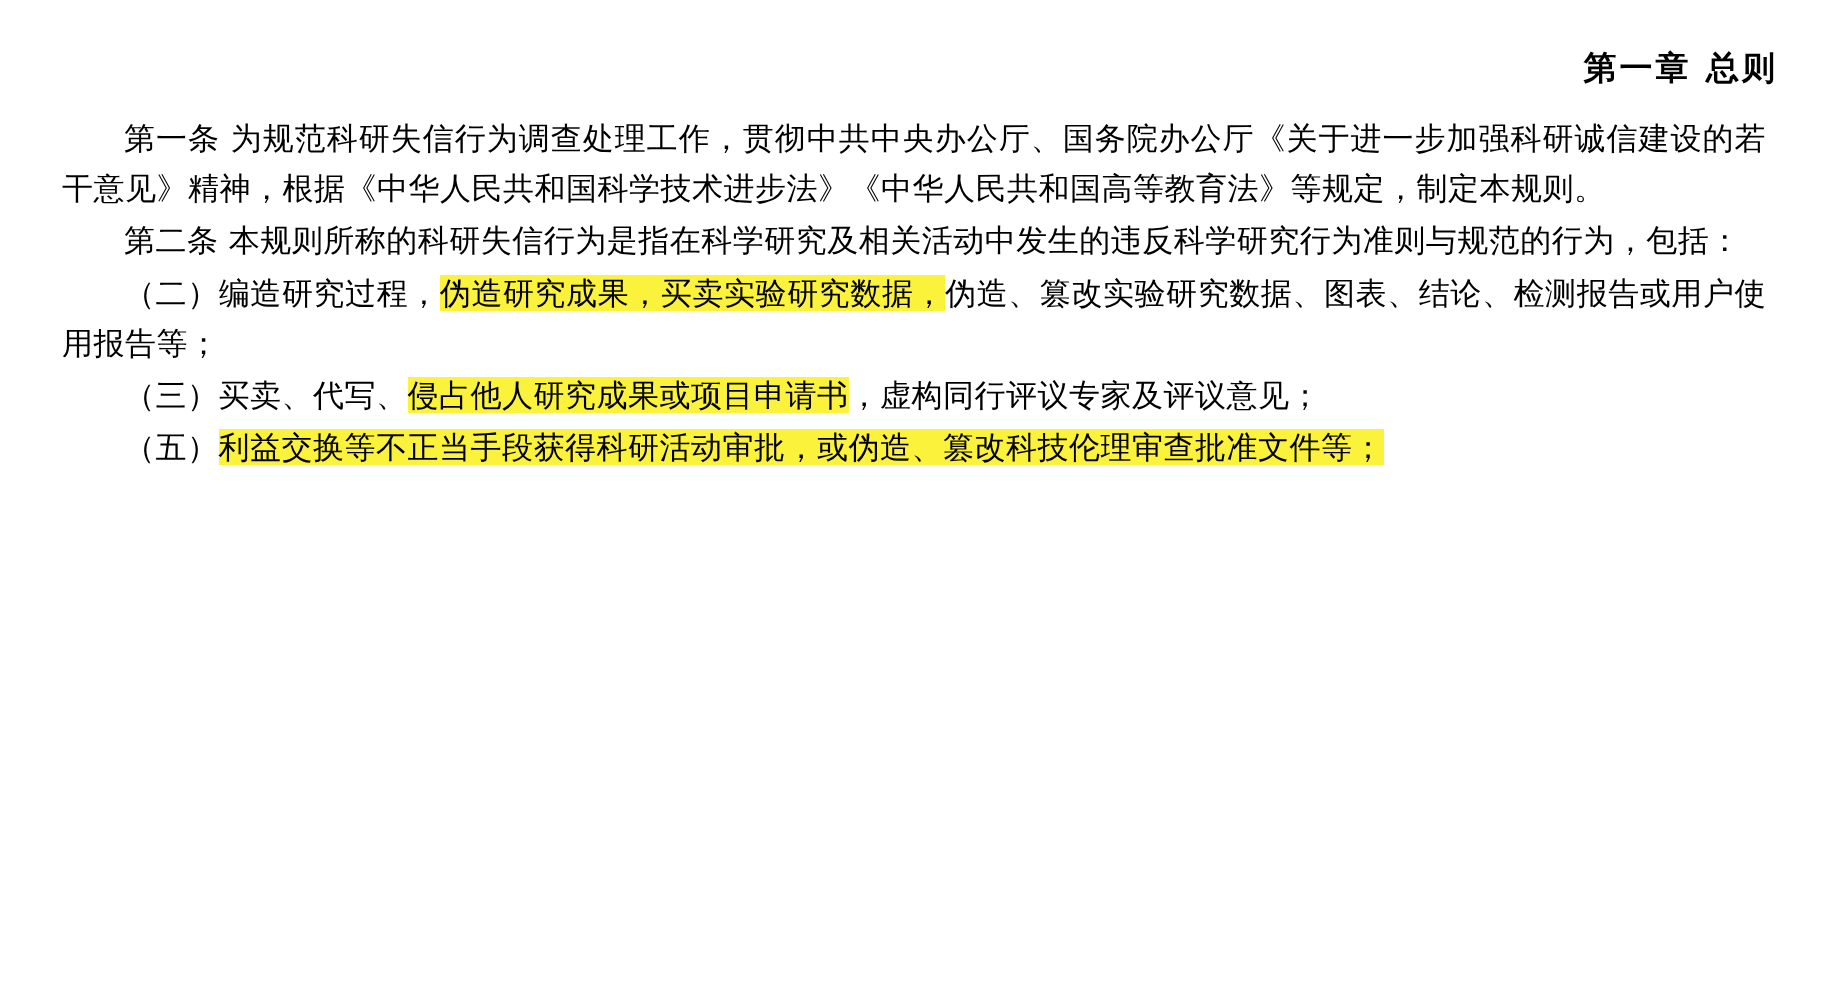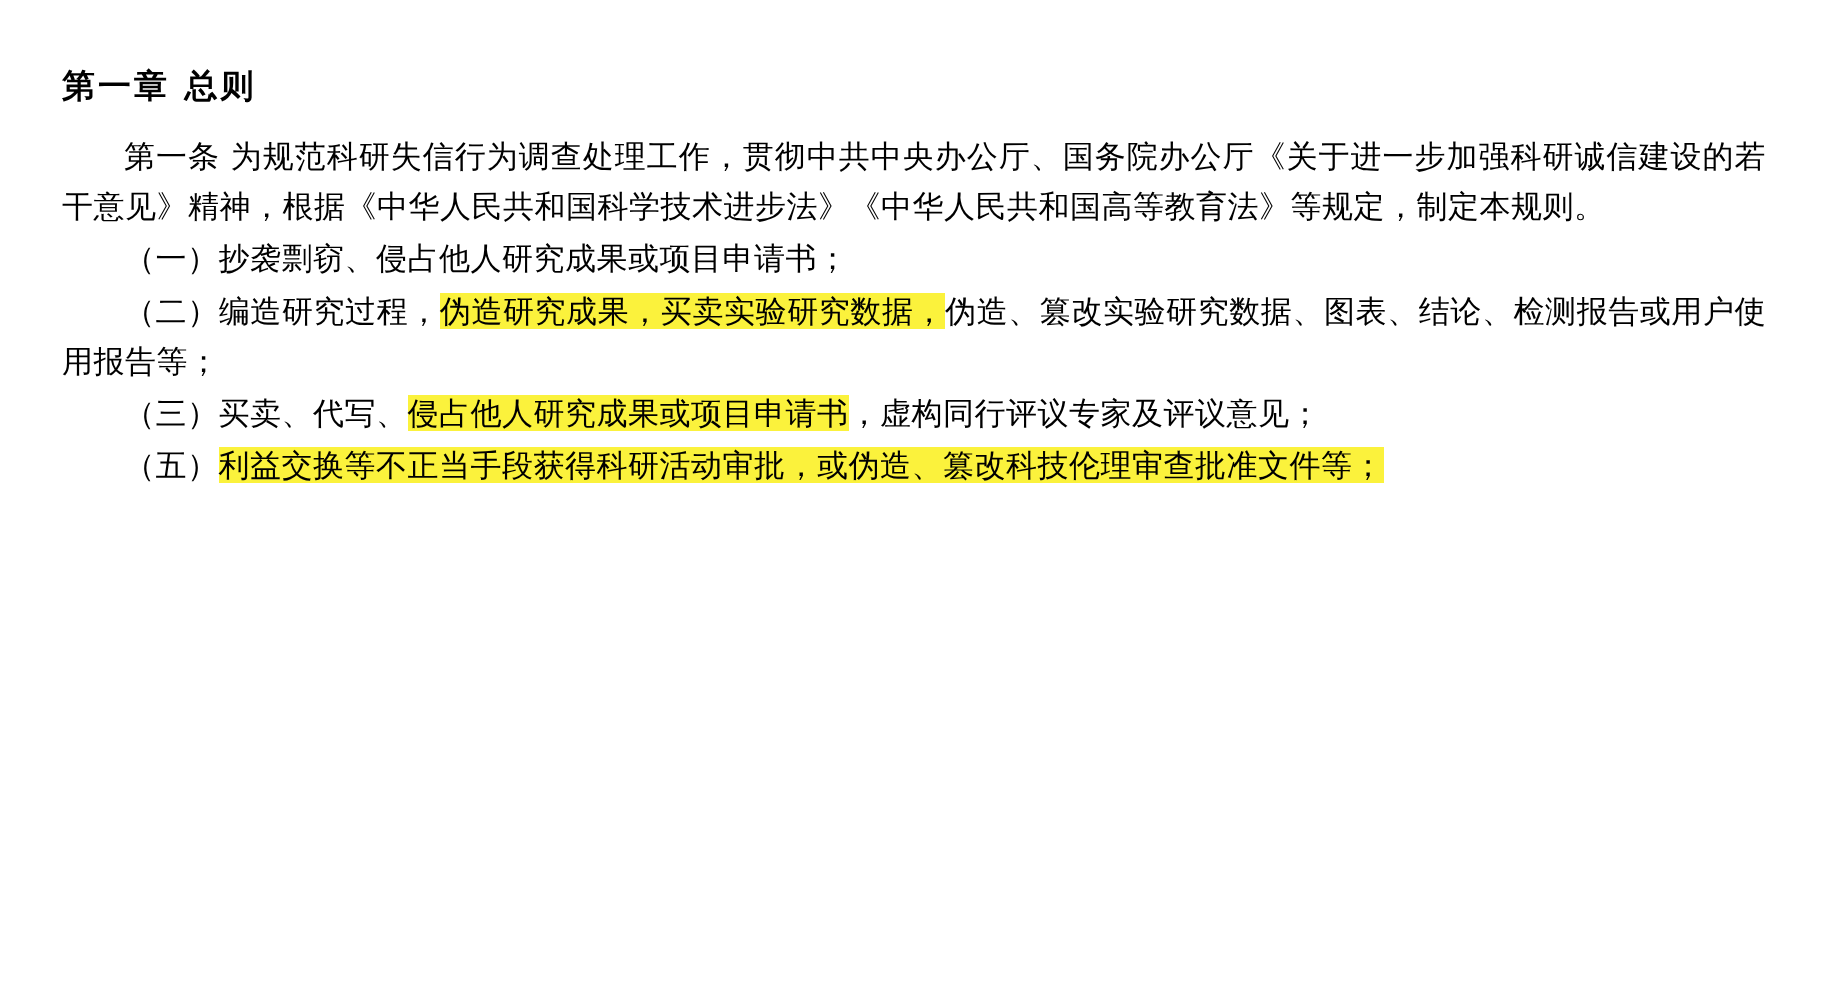--- a/index.html
+++ b/index.html
@@ -15,25 +15,25 @@
     color: #000000;
   }
   .page {
     position: relative;
     width: 1840px;
     height: 1004px;
     box-sizing: border-box;
     padding: 36px 62px 0 62px;
   }
   .chapter-title {
-    text-align: left;
+    text-align: right;
     font-size: 33px;
     font-weight: bold;
     letter-spacing: 3px;
-    margin: 28px 0 22px 0;
+    margin: 10px 0 22px 0;
     font-family: "DejaVu Sans", "Liberation Sans", sans-serif;
   }
   .para {
     font-size: 31px;
     line-height: 1.62;
     text-align: justify;
     text-justify: inter-ideograph;
     margin: 0 12px 2px 0;
     letter-spacing: 0.5px;
   }
@@ -44,18 +44,18 @@
     background: #fbf23c;
   }
 </style>
 </head>
 <body>
 
 <div class="page">
   <div class="chapter-title">第一章  总则</div>
   <div id="body-text">
       <div class="para indent"><span>第一条  为规范科研失信行为调查处理工作，贯彻中共中央办公厅、国务院办公厅《关于进一步加强科研诚信建设的若干意见》精神，根据《中华人民共和国科学技术进步法》《中华人民共和国高等教育法》等规定，制定本规则。</span></div>
-      <div class="para indent"><span>（一）抄袭剽窃、侵占他人研究成果或项目申请书；</span></div>
+      <div class="para indent"><span>第二条  本规则所称的科研失信行为是指在科学研究及相关活动中发生的违反科学研究行为准则与规范的行为，包括：</span></div>
       <div class="para indent"><span>（二）编造研究过程，</span><span class="hl">伪造研究成果，买卖实验研究数据，</span><span>伪造、篡改实验研究数据、图表、结论、检测报告或用户使用报告等；</span></div>
       <div class="para indent"><span>（三）买卖、代写、</span><span class="hl">侵占他人研究成果或项目申请书</span><span>，虚构同行评议专家及评议意见；</span></div>
       <div class="para indent"><span>（五）</span><span class="hl">利益交换等不正当手段获得科研活动审批，或伪造、篡改科技伦理审查批准文件等；</span></div>
     </div>
 </div>
 
 </body></html>

